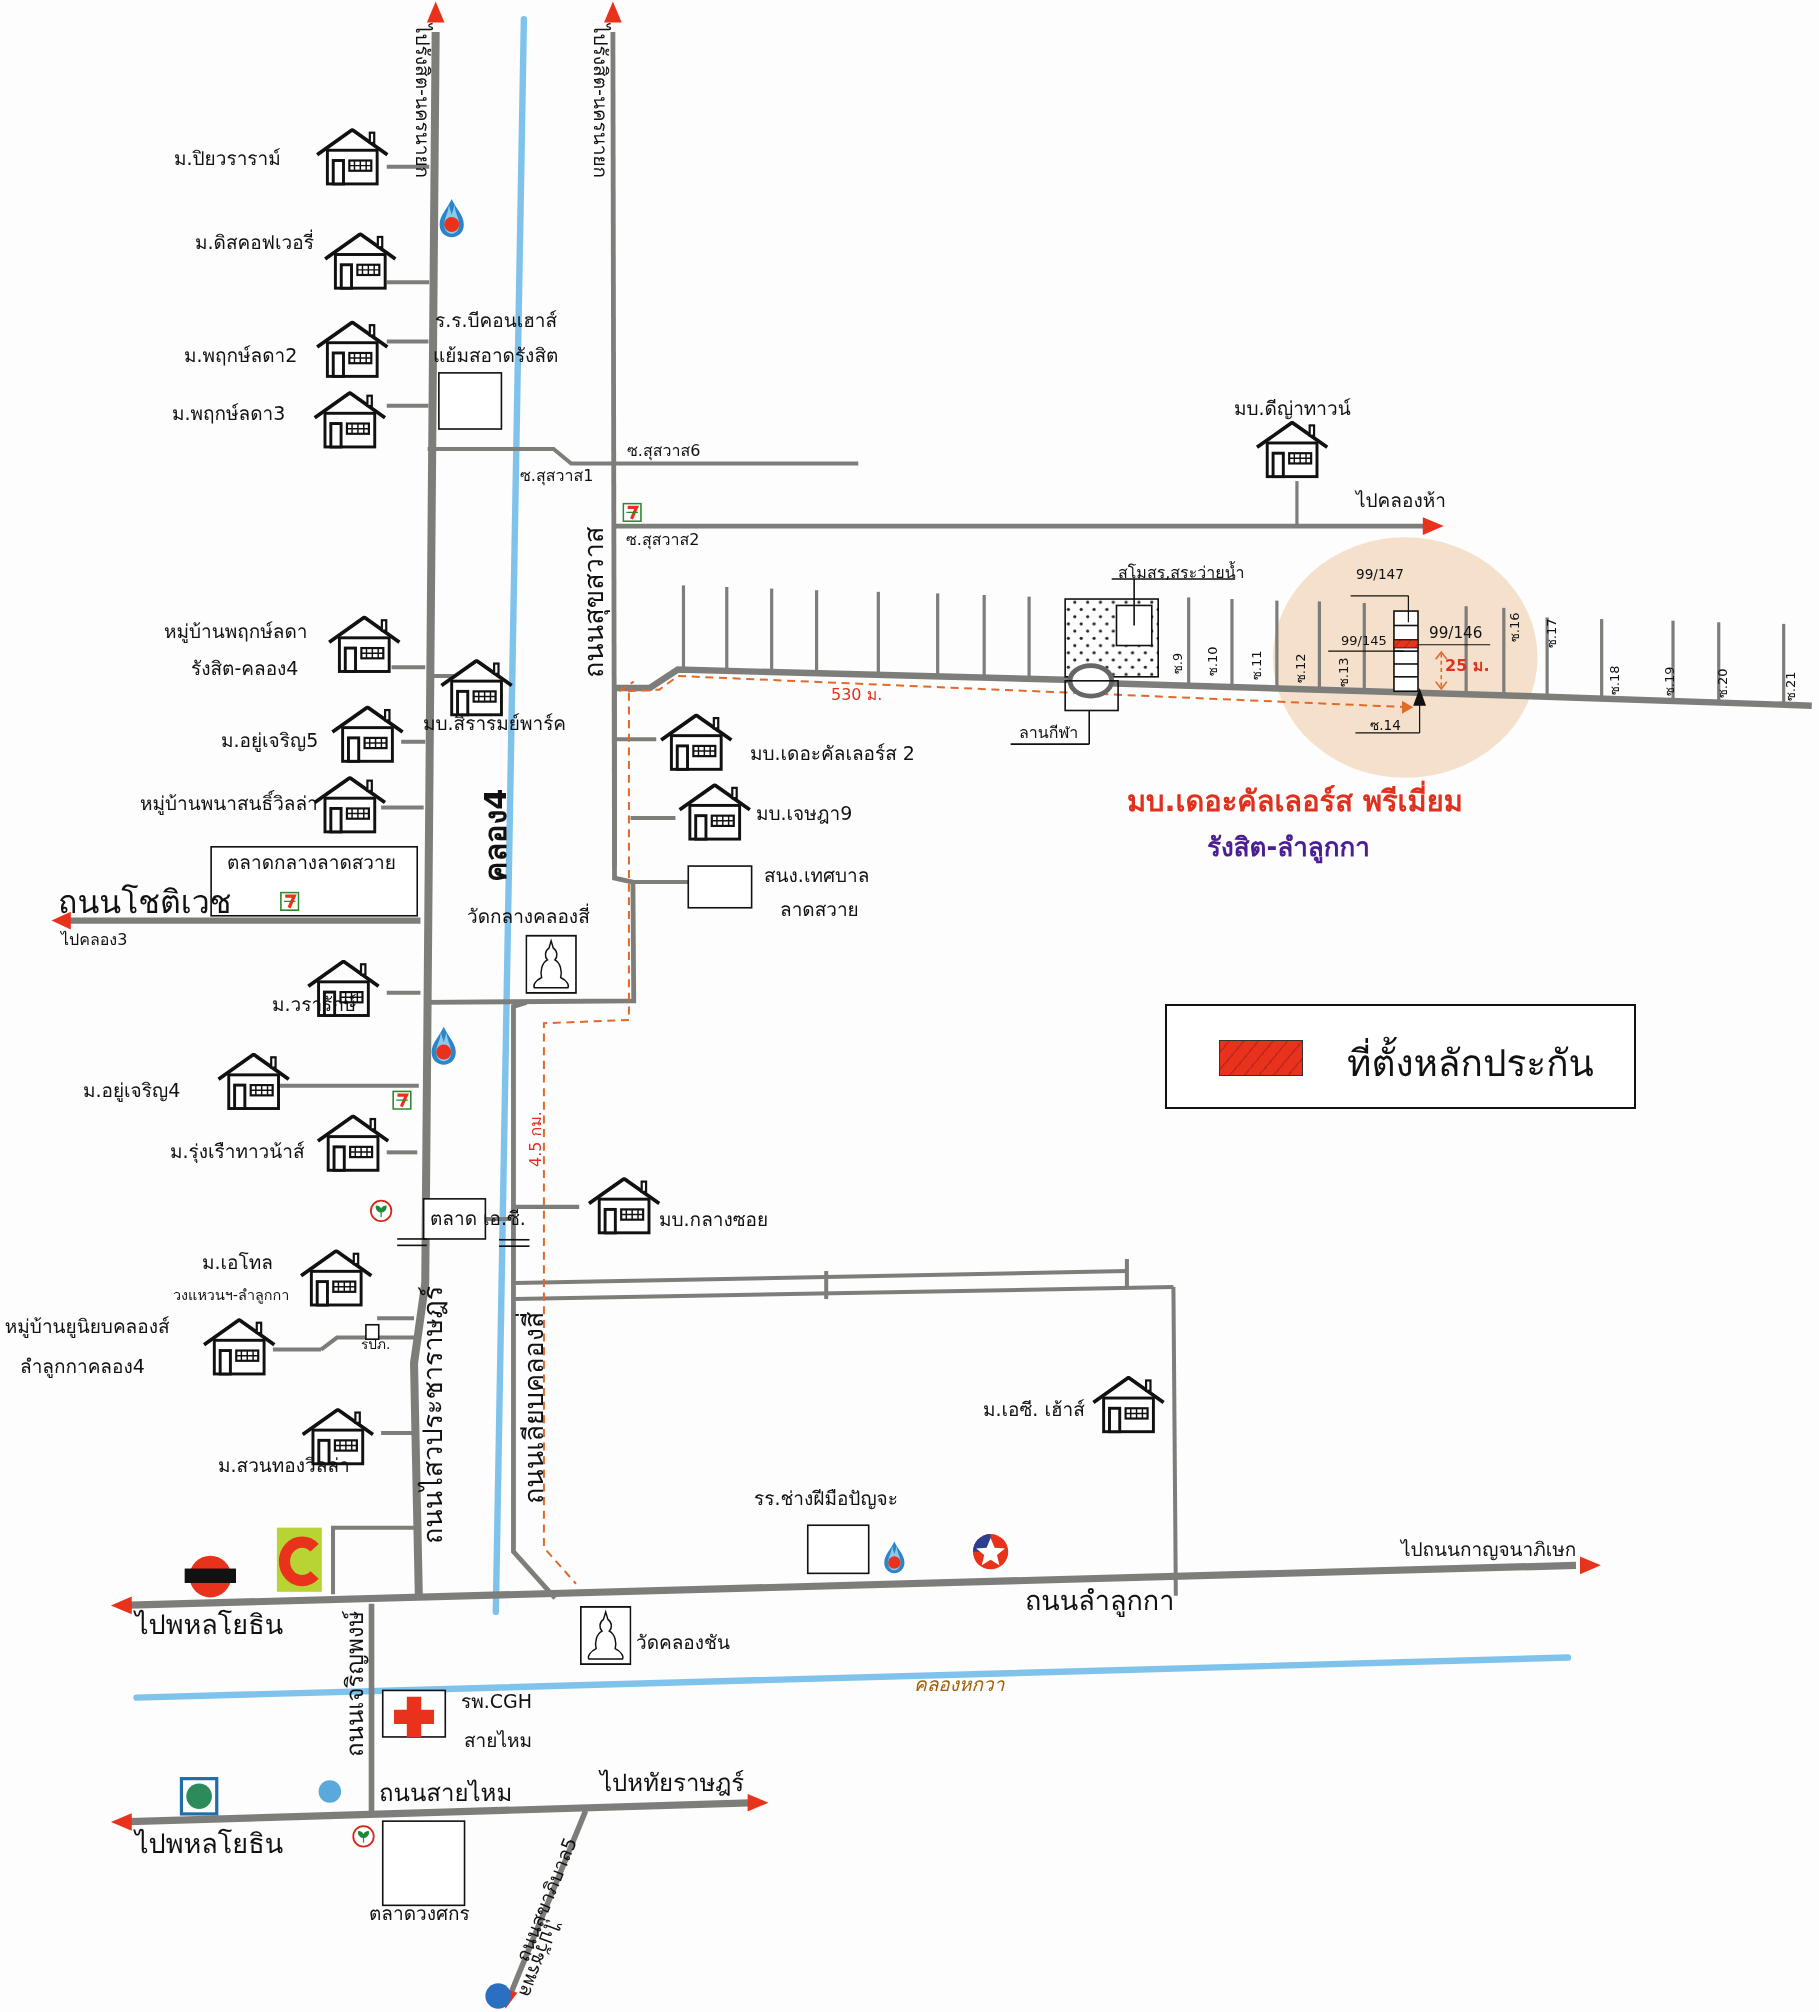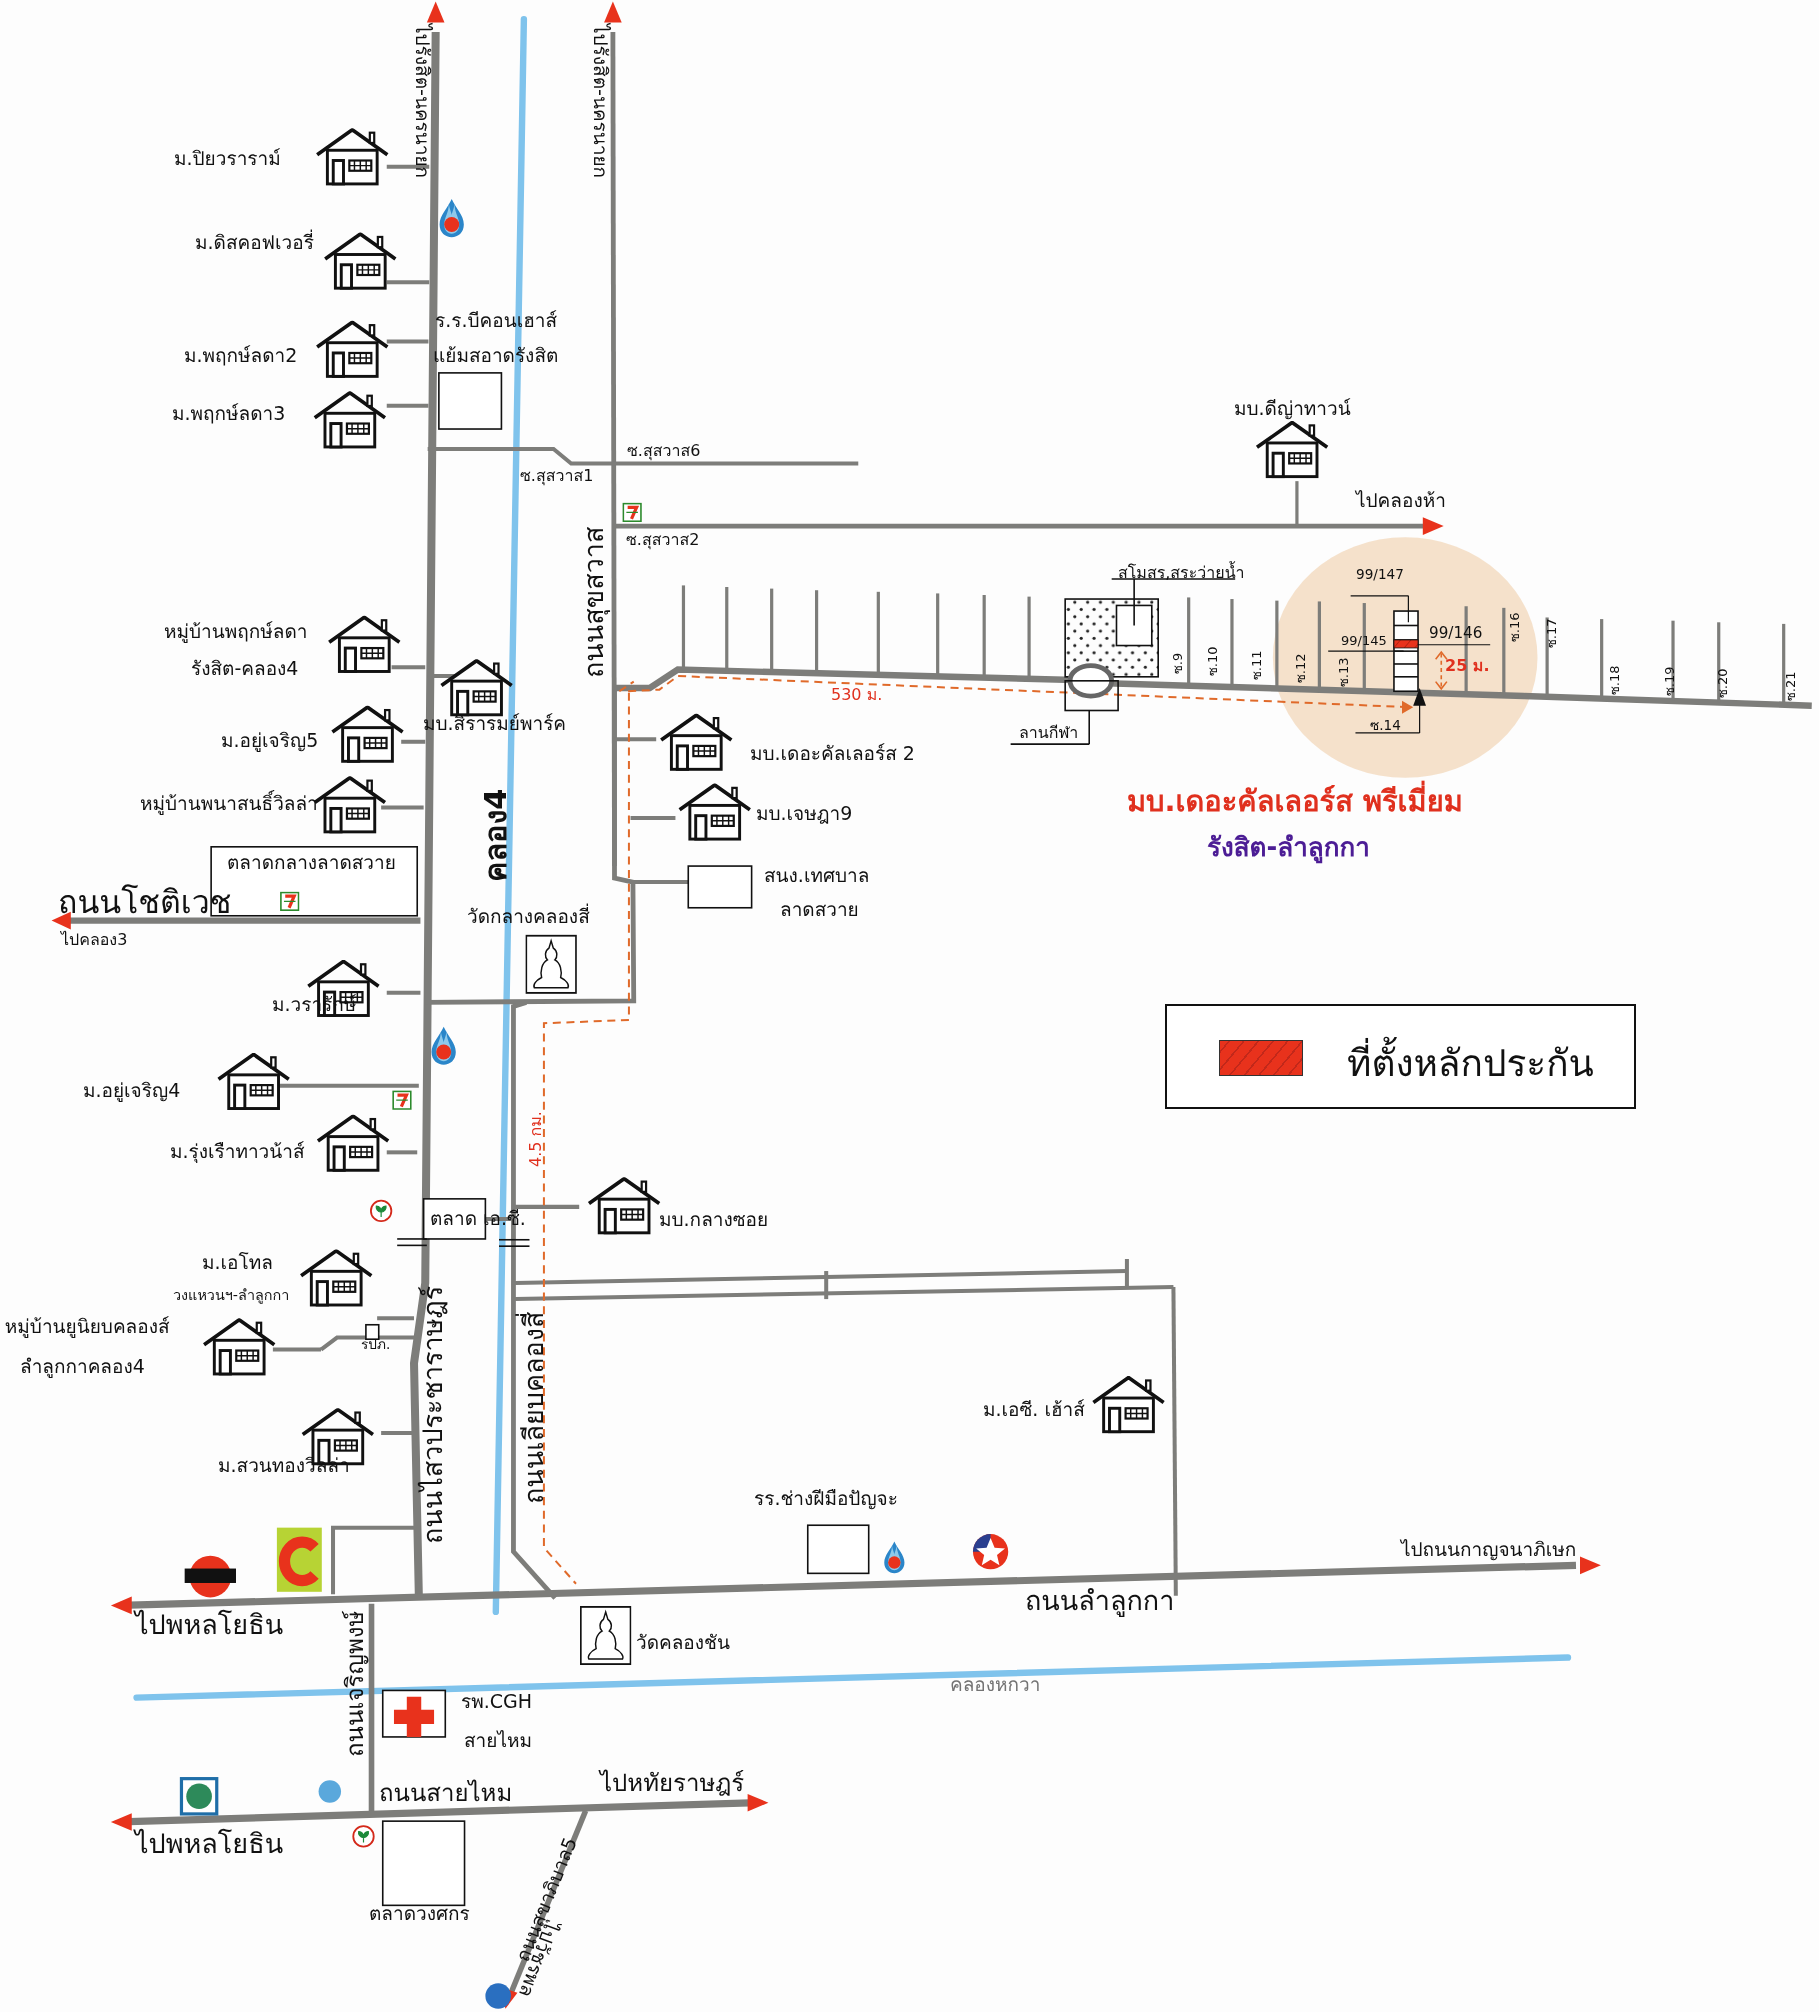--- a/index.html
+++ b/index.html
@@ -285,21 +285,21 @@
 <div class="lbl lg vert-l" style="left:580px;top:678px;">ถนนสุขสวาส</div>
 <div class="lbl lg vert-l" style="left:481px;top:882px;font-weight:bold;font-size:30.5px;">คลอง4</div>
 <div class="lbl lg" style="left:58px;top:886px;font-size:32px;">ถนนโชติเวช</div>
 <div class="lbl sm" style="left:61px;top:932px;">ไปคลอง3</div>
 <div class="lbl lg vert-l" style="left:419px;top:1544px;">ถนนไสวประชาราษฎร์</div>
 <div class="lbl lg vert-l" style="left:520px;top:1504px;">ถนนเลียบคลองสี่</div>
 <div class="lbl lg" style="left:1025px;top:1587px;">ถนนลำลูกกา</div>
 <div class="lbl md" style="left:1401px;top:1540px;">ไปถนนกาญจนาภิเษก</div>
 <div class="lbl lg" style="left:135px;top:1611px;">ไปพหลโยธิน</div>
 <div class="lbl lg" style="left:135px;top:1830px;">ไปพหลโยธิน</div>
-<div class="lbl md" style="left:950px;top:1675px;color:#737373;">คลองหกวา</div>
+<div class="lbl md" style="left:914px;top:1675px;color:#a16207;font-style:italic;">คลองหกวา</div>
 <div class="lbl lg vert-l" style="left:343px;top:1757px;font-size:24px;">ถนนเจริญพงษ์</div>
 <div class="lbl lg" style="left:379px;top:1781px;font-size:24px;">ถนนสายไหม</div>
 <div class="lbl lg" style="left:600px;top:1771px;font-size:24px;">ไปหทัยราษฎร์</div>
 <div class="lbl md" style="left:513px;top:1957px;transform:rotate(-68deg);transform-origin:left top;">ถนนสุขาภิบาล5</div>
 <div class="lbl md" style="left:561px;top:1925px;transform:rotate(110deg);transform-origin:left top;">ไปวัชรพล</div>
 <div class="lbl md" style="left:1356px;top:491px;">ไปคลองห้า</div>
 <div class="lbl sm" style="left:627px;top:443px;">ซ.สุสวาส6</div>
 <div class="lbl sm" style="left:520px;top:468px;">ซ.สุสวาส1</div>
 <div class="lbl sm" style="left:626px;top:532px;">ซ.สุสวาส2</div>
 

